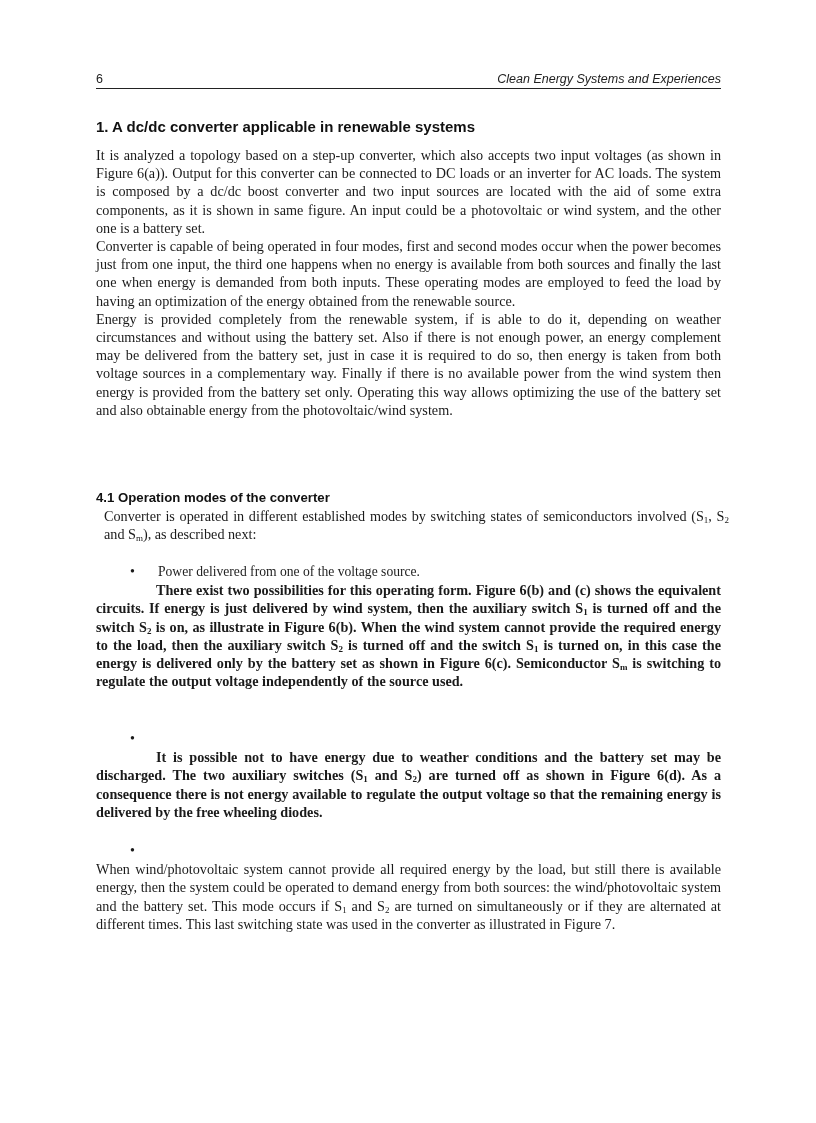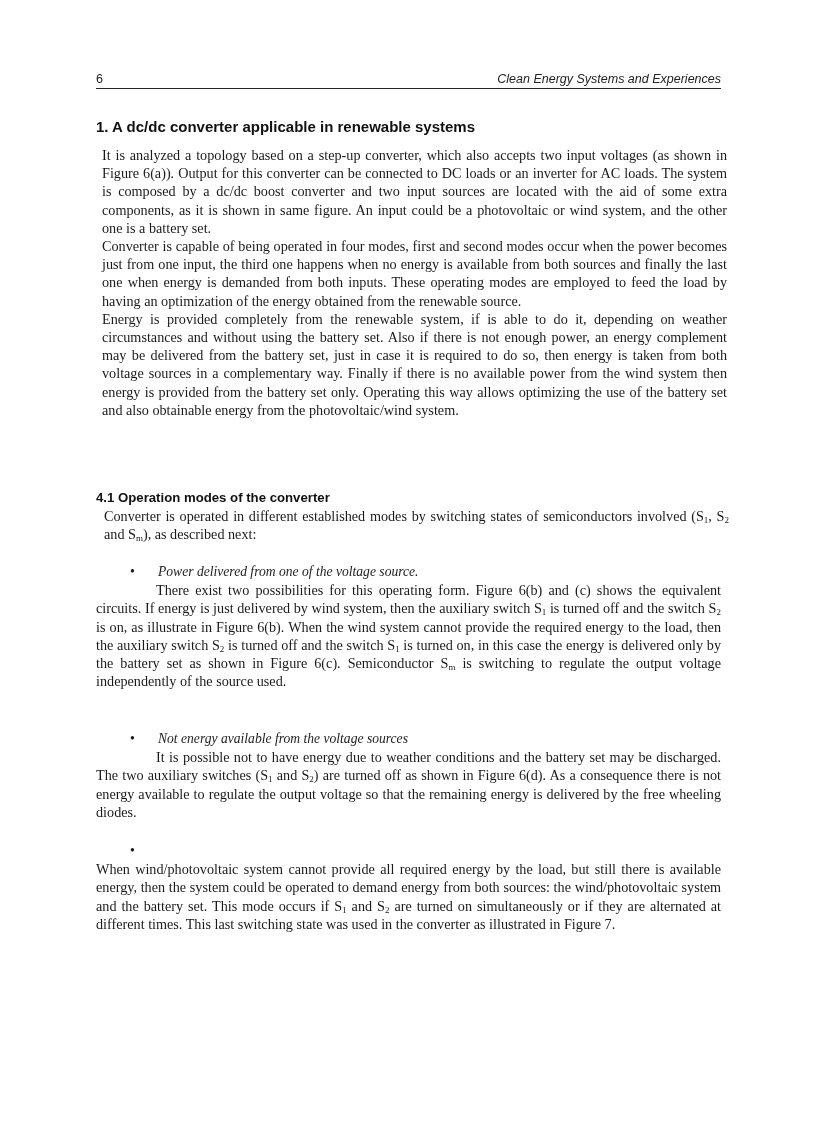--- a/index.html
+++ b/index.html
@@ -13,32 +13,32 @@
   .running-head .pg { position: absolute; left: 0; top: 0; }
   .running-head .title { position: absolute; right: 0; top: 0; font-style: italic; }
   .sec-title {
     position: absolute; top: 118px; left: 0;
     font-family: "Liberation Sans", sans-serif; font-weight: bold; font-size: 15px; color: #111;
   }
   .body-text {
     font-family: "Liberation Serif", serif; font-size: 14.2px; line-height: 18.2px;
     text-align: justify; color: #1a1a1a; margin: 0;
   }
-  .p1 { position: absolute; top: 146px; left: 6px; width: 625px; }
+  .p1 { position: absolute; top: 146px; left: 0; width: 625px; }
   .para { margin: 0; text-align: justify; }
   .subsec-title {
     position: absolute; top: 490px; left: 0;
     font-family: "Liberation Sans", sans-serif; font-weight: bold; font-size: 13.2px; color: #111; text-align: center;
   }
   .p2 { position: absolute; top: 507px; left: 8px; width: 625px; }
   .bullet-block { position: absolute; left: 0; width: 625px; }
   .bullet-line { position: relative; height: 18.2px; }
   .bullet-dot { position: absolute; left: 34px; top: 0; font-family: "Liberation Serif", serif; font-size: 14px; }
-  .bullet-label { position: absolute; left: 62px; top: 0; font-style: italic; font-family: "Liberation Serif", serif; font-size: 13.6px; color: #222; }
-  .indent { text-indent: 60px; }
+  .bullet-label { position: absolute; left: 62px; top: 0; font-family: "Liberation Serif", serif; font-size: 13.6px; color: #222; }
+  .indent { text-indent: 60px; font-weight: bold; }
   sub { font-size: 9px; vertical-align: -2px; line-height: 0; }
 </style>
 </head>
 <body>
 
 <div class="page">
 
   <div class="running-head">
     <span class="pg">6</span>
     <span class="title">Clean Energy Systems and Experiences</span>
@@ -62,21 +62,20 @@
     <div class="bullet-line">
         <span class="bullet-dot">•</span>
         <span class="bullet-label">Power delivered from one of the voltage source.</span>
       </div>
     <p class="para indent"><span>There exist two possibilities for this operating form. Figure 6(b) and (c) shows the equivalent circuits. If energy is just delivered by wind system, then the auxiliary switch S</span><sub>1</sub><span> is turned off and the switch S</span><sub>2</sub><span> is on, as illustrate in Figure 6(b). When the wind system cannot provide the required energy to the load, then the auxiliary switch S</span><sub>2</sub><span> is turned off and the switch S</span><sub>1</sub><span> is turned on, in this case the energy is delivered only by the battery set as shown in Figure 6(c). Semiconductor S</span><sub>m</sub><span> is switching to regulate the output voltage independently of the source used.</span></p>
   </div>
 
   <div class="bullet-block body-text" style="top:730px;">
     <div class="bullet-line">
         <span class="bullet-dot">•</span>
-        <span class="bullet-label">Not energy available from the voltage sources</span>
       </div>
     <p class="para indent"><span>It is possible not to have energy due to weather conditions and the battery set may be discharged. The two auxiliary switches (S</span><sub>1</sub><span> and S</span><sub>2</sub><span>) are turned off as shown in Figure 6(d). As a consequence there is not energy available to regulate the output voltage so that the remaining energy is delivered by the free wheeling diodes.</span></p>
   </div>
 
   <div class="bullet-block body-text" style="top:842px;">
     <div class="bullet-line">
         <span class="bullet-dot">•</span>
       </div>
     <p class="para"><span>When wind/photovoltaic system cannot provide all required energy by the load, but still there is available energy, then the system could be operated to demand energy from both sources: the wind/photovoltaic system and the battery set. This mode occurs if S</span><sub>1</sub><span> and S</span><sub>2</sub><span> are turned on simultaneously or if they are alternated at different times. This last switching state was used in the converter as illustrated in Figure 7.</span></p>
   </div>

